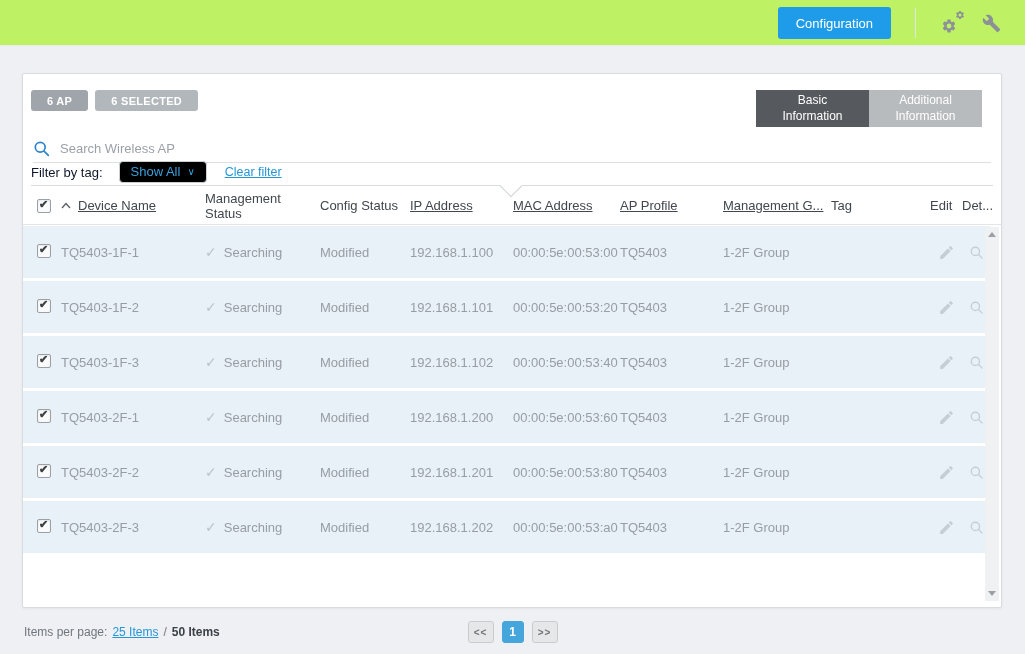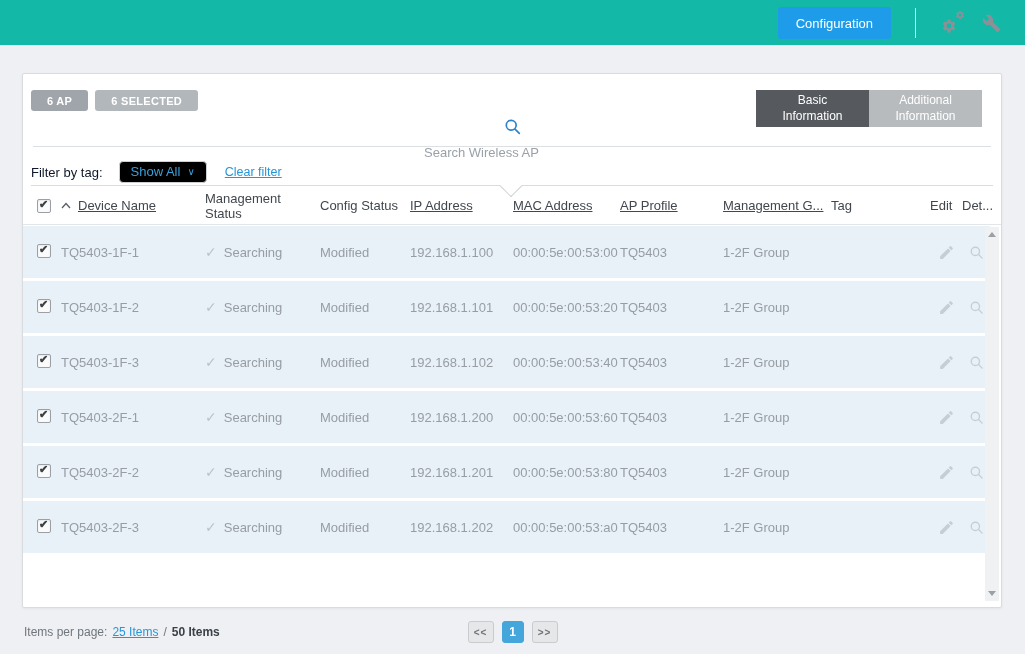--- a/index.html
+++ b/index.html
@@ -5,21 +5,21 @@
   * { margin:0; padding:0; box-sizing:border-box; }
   html,body { width:1025px; height:654px; }
   body {
     font-family:"Liberation Sans","DejaVu Sans",sans-serif;
     background:#eef0f3; position:relative; overflow:hidden;
     -webkit-font-smoothing:antialiased;
   }
 
   
   .topbar { position:absolute; top:0; left:0; right:0; height:46px;
-    background:#14b8a6; border-bottom:1px solid #e8eaec;padding-left:28px; }
+    background:#bef264; border-bottom:1px solid #e8eaec;padding-left:28px; }
   .config-btn { position:absolute; right:134px; top:7px; height:32px;
     padding:0 18px; background:#1e9be9; color:#fff; font-size:13px;
     border:none; border-radius:3px; cursor:pointer;
     font-family:"Liberation Sans",sans-serif; }
   .topbar-divider { position:absolute; right:109px; top:8px; width:1px;
     height:30px; background:#e2e5e7; }
   .icon-btn { position:absolute; top:10px; width:28px; height:26px;
     display:flex; align-items:center; justify-content:center; cursor:pointer; }
   .icon-btn.settings { right:58px; }
   .icon-btn.tools { right:20px; }
@@ -39,22 +39,22 @@
   .badge.ap { background:#9fa5aa; }
   .badge.selected { background:#b1b7bb; }
 
   .tabs { position:absolute; right:19px; top:16px; display:flex; }
   .tab { width:113px; height:37px; display:flex; align-items:center;
     justify-content:center; text-align:center; color:#fff; font-size:12px;
     line-height:1.3; cursor:pointer; white-space:pre-line; }
   .tab.active { background:#56595d; }
   .tab.inactive { background:#b7bbbe; }
 
-  .search-row { position:absolute; left:10px; right:10px; top:44px; height:29px;
-    border-bottom:1px solid #dde0e3; display:flex; align-items:center; gap:10px;flex-direction:column; }
+  .search-row { position:absolute; left:10px; right:10px; top:60px; height:29px;
+    border-bottom:1px solid #dde0e3; display:flex; align-items:center; gap:10px; }
   .search-row input { flex:1; border:none; outline:none; font-size:13px;
     color:#555a5f; font-family:"Liberation Sans",sans-serif; background:transparent; }
   .search-row input::placeholder { color:#9aa1a8; opacity:1; }
 
   .filter-row { position:absolute; left:8px; right:8px; top:85px; height:27px;
     border-bottom:1px solid #d9dcdf; display:flex; align-items:center; }
   .filter-label { font-size:13px; color:#0f172a; margin-right:16px; }
   .tag-dropdown { display:inline-flex; align-items:center; gap:7px;
     border:1px solid #ccd0d3; border-radius:4px; padding:2px 11px 3px;
     background:#000000; color:#3aa0dc; font-size:13px; cursor:pointer;

